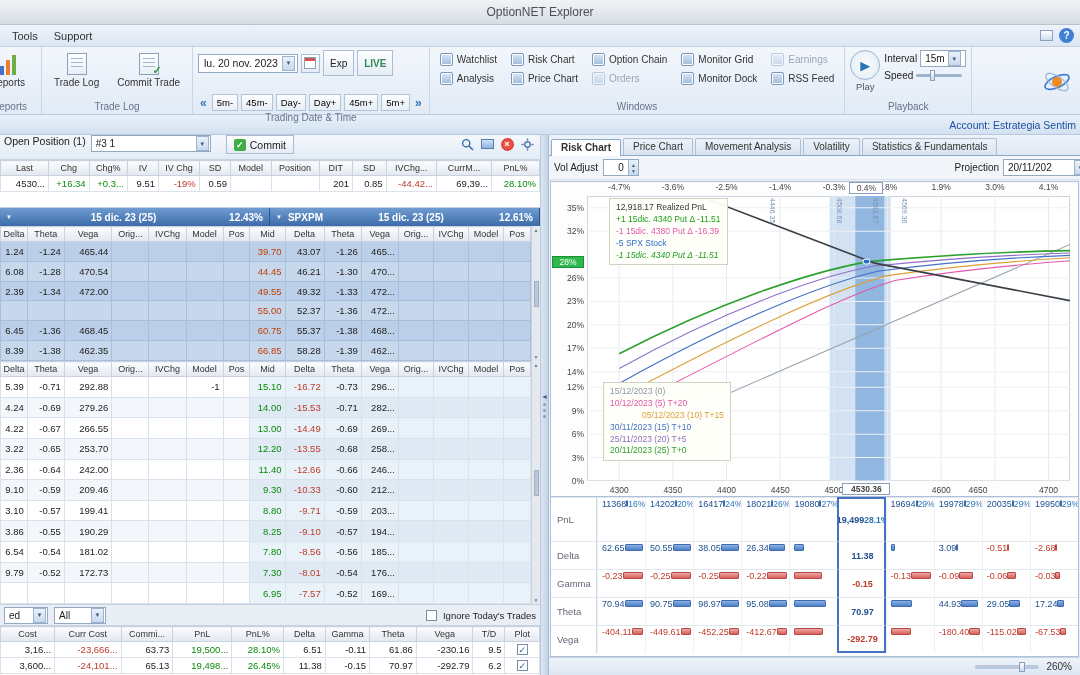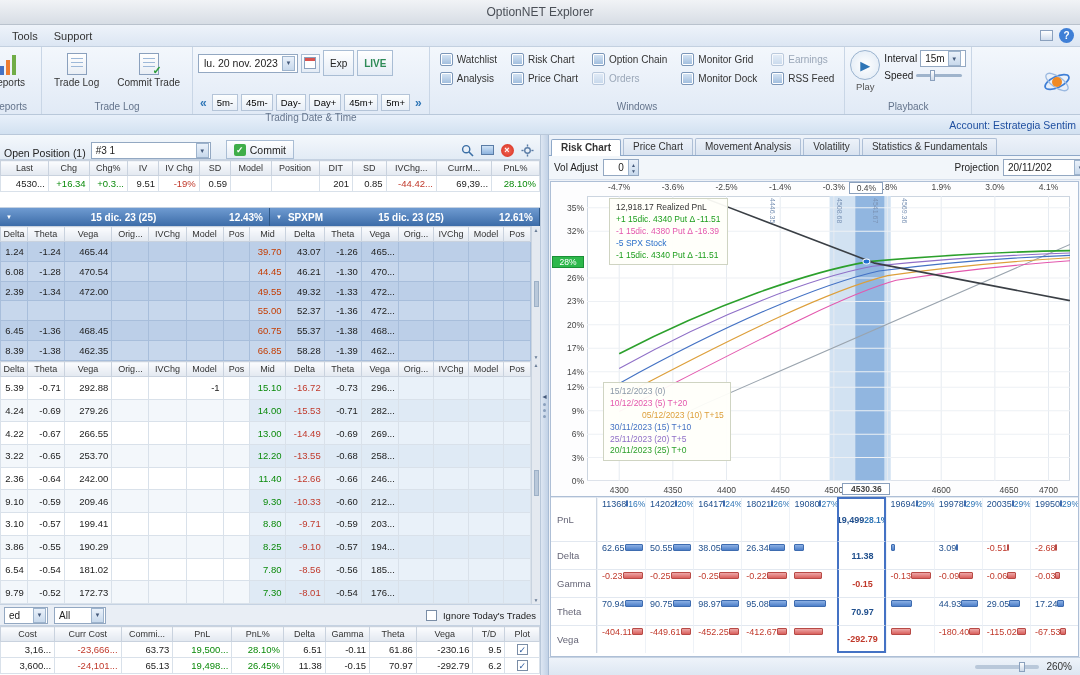--- a/index.html
+++ b/index.html
@@ -50,21 +50,21 @@
   
   .accountbar{height:20px;background:linear-gradient(#e8f0fa,#d2e1f1);border-bottom:1px solid #b9c8da;display:flex;align-items:center;justify-content:flex-end;padding:0 4px;color:#1f4fa0;font-size:10.5px;white-space:nowrap}
   
   .main{display:flex;height:540px}
   .left{width:540px;display:flex;flex-direction:column;background:#eef2f8;min-width:0}
   .splitter{width:9px;background:linear-gradient(90deg,#dde6f2,#c2d2e6);border-left:1px solid #b9c8da;border-right:1px solid #a9bcd4;display:flex;flex-direction:column;align-items:center;justify-content:center;gap:3px}
   .splitter .dot{width:3px;height:3px;border-radius:50%;background:#8aa0bd}
   .spl-arrow{font-size:7px;color:#44597a}
   .right{flex:1;display:flex;flex-direction:column;background:#eef2f8;min-width:0}
   
-  .pos-header{height:25px;display:flex;align-items:flex-end;gap:5px;padding:0 4px;background:linear-gradient(#f4f8fc,#e2ebf5);border-bottom:1px solid #c5d2e2;font-size:10.5px}
+  .pos-header{height:25px;display:flex;align-items:flex-start;gap:5px;padding:0 4px;background:linear-gradient(#f4f8fc,#e2ebf5);border-bottom:1px solid #c5d2e2;font-size:10.5px}
   .commit-btn{display:flex;align-items:center;gap:4px;border:1px solid #a9bdd4;background:linear-gradient(#fff,#e4ecf6);height:19px;padding:0 7px;font-size:10.5px;margin-left:10px}
   .check-ic{width:12px;height:12px;border-radius:2px;background:#3fae49;color:#fff;font-size:9px;line-height:12px;text-align:center;font-weight:bold}
   .tool-ic{width:18px;height:18px;display:flex;align-items:center;justify-content:center;border:1px solid transparent}
   .close-ic{width:13px;height:13px;border-radius:50%;background:radial-gradient(#f46a5a,#d42a1a);color:#fff;font-size:9px;display:flex;align-items:center;justify-content:center;font-weight:bold}
   .screen-ic{width:13px;height:10px;border:1px solid #5a7ca6;background:linear-gradient(#cfe3f7,#8db3de)}
   .tools-right{margin-left:auto;display:flex;gap:2px;align-items:center}
   table{border-collapse:collapse;table-layout:fixed;width:100%}
   .grid-table th{background:linear-gradient(#fbfcfe,#e2e8f0);border:1px solid #c9d2de;font-weight:normal;font-size:9px;color:#333;height:15px;overflow:hidden;white-space:nowrap;padding:0 2px;text-align:center}
   .grid-table td{border:1px solid #d9e1ea;font-size:9.5px;height:16px;padding:0 3px;text-align:right;overflow:hidden;white-space:nowrap;background:#fff}
   .summary-wrap{height:48px;background:#fff;border-bottom:1px solid #c5d2e2;overflow:hidden}
@@ -758,20 +758,37 @@
               <td></td>
               <td class="rhalf mid">7.30</td>
               <td class="rhalf rdel">-8.01</td>
               <td class="rhalf">-0.54</td>
               <td class="rhalf">176...</td>
               <td class="rhalf"></td>
               <td class="rhalf"></td>
               <td class="rhalf"></td>
               <td class="rhalf"></td>
             </tr>
+            <tr>
+              <td></td>
+              <td></td>
+              <td></td>
+              <td></td>
+              <td></td>
+              <td></td>
+              <td></td>
+              <td class="rhalf mid">6.95</td>
+              <td class="rhalf rdel">-7.57</td>
+              <td class="rhalf">-0.52</td>
+              <td class="rhalf">169...</td>
+              <td class="rhalf"></td>
+              <td class="rhalf"></td>
+              <td class="rhalf"></td>
+              <td class="rhalf"></td>
+            </tr>
           </tbody>
       </table>
       <div class="vscroll">
           <span>▲</span>
           <div class="vthumb"></div>
           <span>▼</span>
         </div>
     </div>
 
     <div class="filters">
@@ -917,21 +934,21 @@
           <path d="M30,221 C125,148 212,104 266,90 C335,80 405,75 450,73" fill="none" stroke="#8f6fc7" stroke-width="1.1" vector-effect="non-scaling-stroke"></path>
           <path d="M30,202 C120,138 205,98 262,84 C330,76 400,71 450,70" fill="none" stroke="#2ca02c" stroke-width="1.6" vector-effect="non-scaling-stroke"></path>
           <path d="M112,4 L268,86 L450,134" fill="none" stroke="#3a3f45" stroke-width="1.6" vector-effect="non-scaling-stroke"></path>
           <circle cx="260.3599999999997" cy="84" r="3.2" fill="#1f6fd0" stroke="#fff" stroke-width="1" vector-effect="non-scaling-stroke"></circle>
         </svg>
       <div class="legend" id="legend-trades">
           <div class="lg-line lg-realized">12,918.17 Realized PnL</div>
           <div class="lg-line" style="color: rgb(30, 158, 30);">+1 15dic. 4340 Put Δ  -11.51</div>
           <div class="lg-line" style="color: rgb(227, 87, 173);">-1 15dic. 4380 Put Δ  -16.39</div>
           <div class="lg-line" style="color: rgb(42, 111, 201);">-5 SPX Stock</div>
-          <div class="lg-line" style="color: rgb(30, 158, 30);">-1 15dic. 4340 Put Δ  -11.51</div>
+          <div class="lg-line" style="color: rgb(30, 158, 30); font-style: italic;">-1 15dic. 4340 Put Δ  -11.51</div>
         </div>
       <div class="legend" id="legend-dates">
           <div class="lg-line" style="color: rgb(138, 152, 168);">15/12/2023 (0)</div>
           <div class="lg-line" style="color: rgb(227, 87, 173);">10/12/2023 (5) T+20</div>
           <div class="lg-line" style="color: rgb(221, 159, 58); margin-left: 32px;">05/12/2023 (10) T+15</div>
           <div class="lg-line" style="color: rgb(68, 114, 196);">30/11/2023 (15) T+10</div>
           <div class="lg-line" style="color: rgb(143, 111, 199);">25/11/2023 (20) T+5</div>
           <div class="lg-line" style="color: rgb(44, 160, 44);">20/11/2023 (25) T+0</div>
         </div>
     <div class="ax top" style="left: 51.2px;">-4.7%</div>
@@ -957,21 +974,21 @@
         <div class="ax yl" style="top: 270.575px;">3%</div>
         <div class="ax yl" style="top: 294px;">0%</div>
         <div class="ycur" style="top: 73.589px;">28%</div>
         <div class="ax xl" style="left: 52.2px;">4300</div>
         <div class="ax xl" style="left: 105.867px;">4350</div>
         <div class="ax xl" style="left: 159.533px;">4400</div>
         <div class="ax xl" style="left: 213.2px;">4450</div>
         <div class="ax xl" style="left: 266.867px;">4500</div>
         <div class="ax xl xcur" style="left: 291.453px;">4530.36</div>
         <div class="ax xl" style="left: 374.2px;">4600</div>
-        <div class="ax xl" style="left: 442px;">4650</div>
+        <div class="ax xl" style="left: 411px;">4650</div>
         <div class="ax xl" style="left: 481.533px;">4700</div>
         <div class="rot" style="left: 225.282px;">4446.35</div>
         <div class="rot" style="left: 292.183px;">4508.68</div>
         <div class="rot" style="left: 327.592px;">4541.67</div>
         <div class="rot" style="left: 357.313px;">4569.36</div>
       </div>
 
     <div class="greeks" id="greeks">
         <div class="glabel">PnL</div>
         <div class="gcell first">

